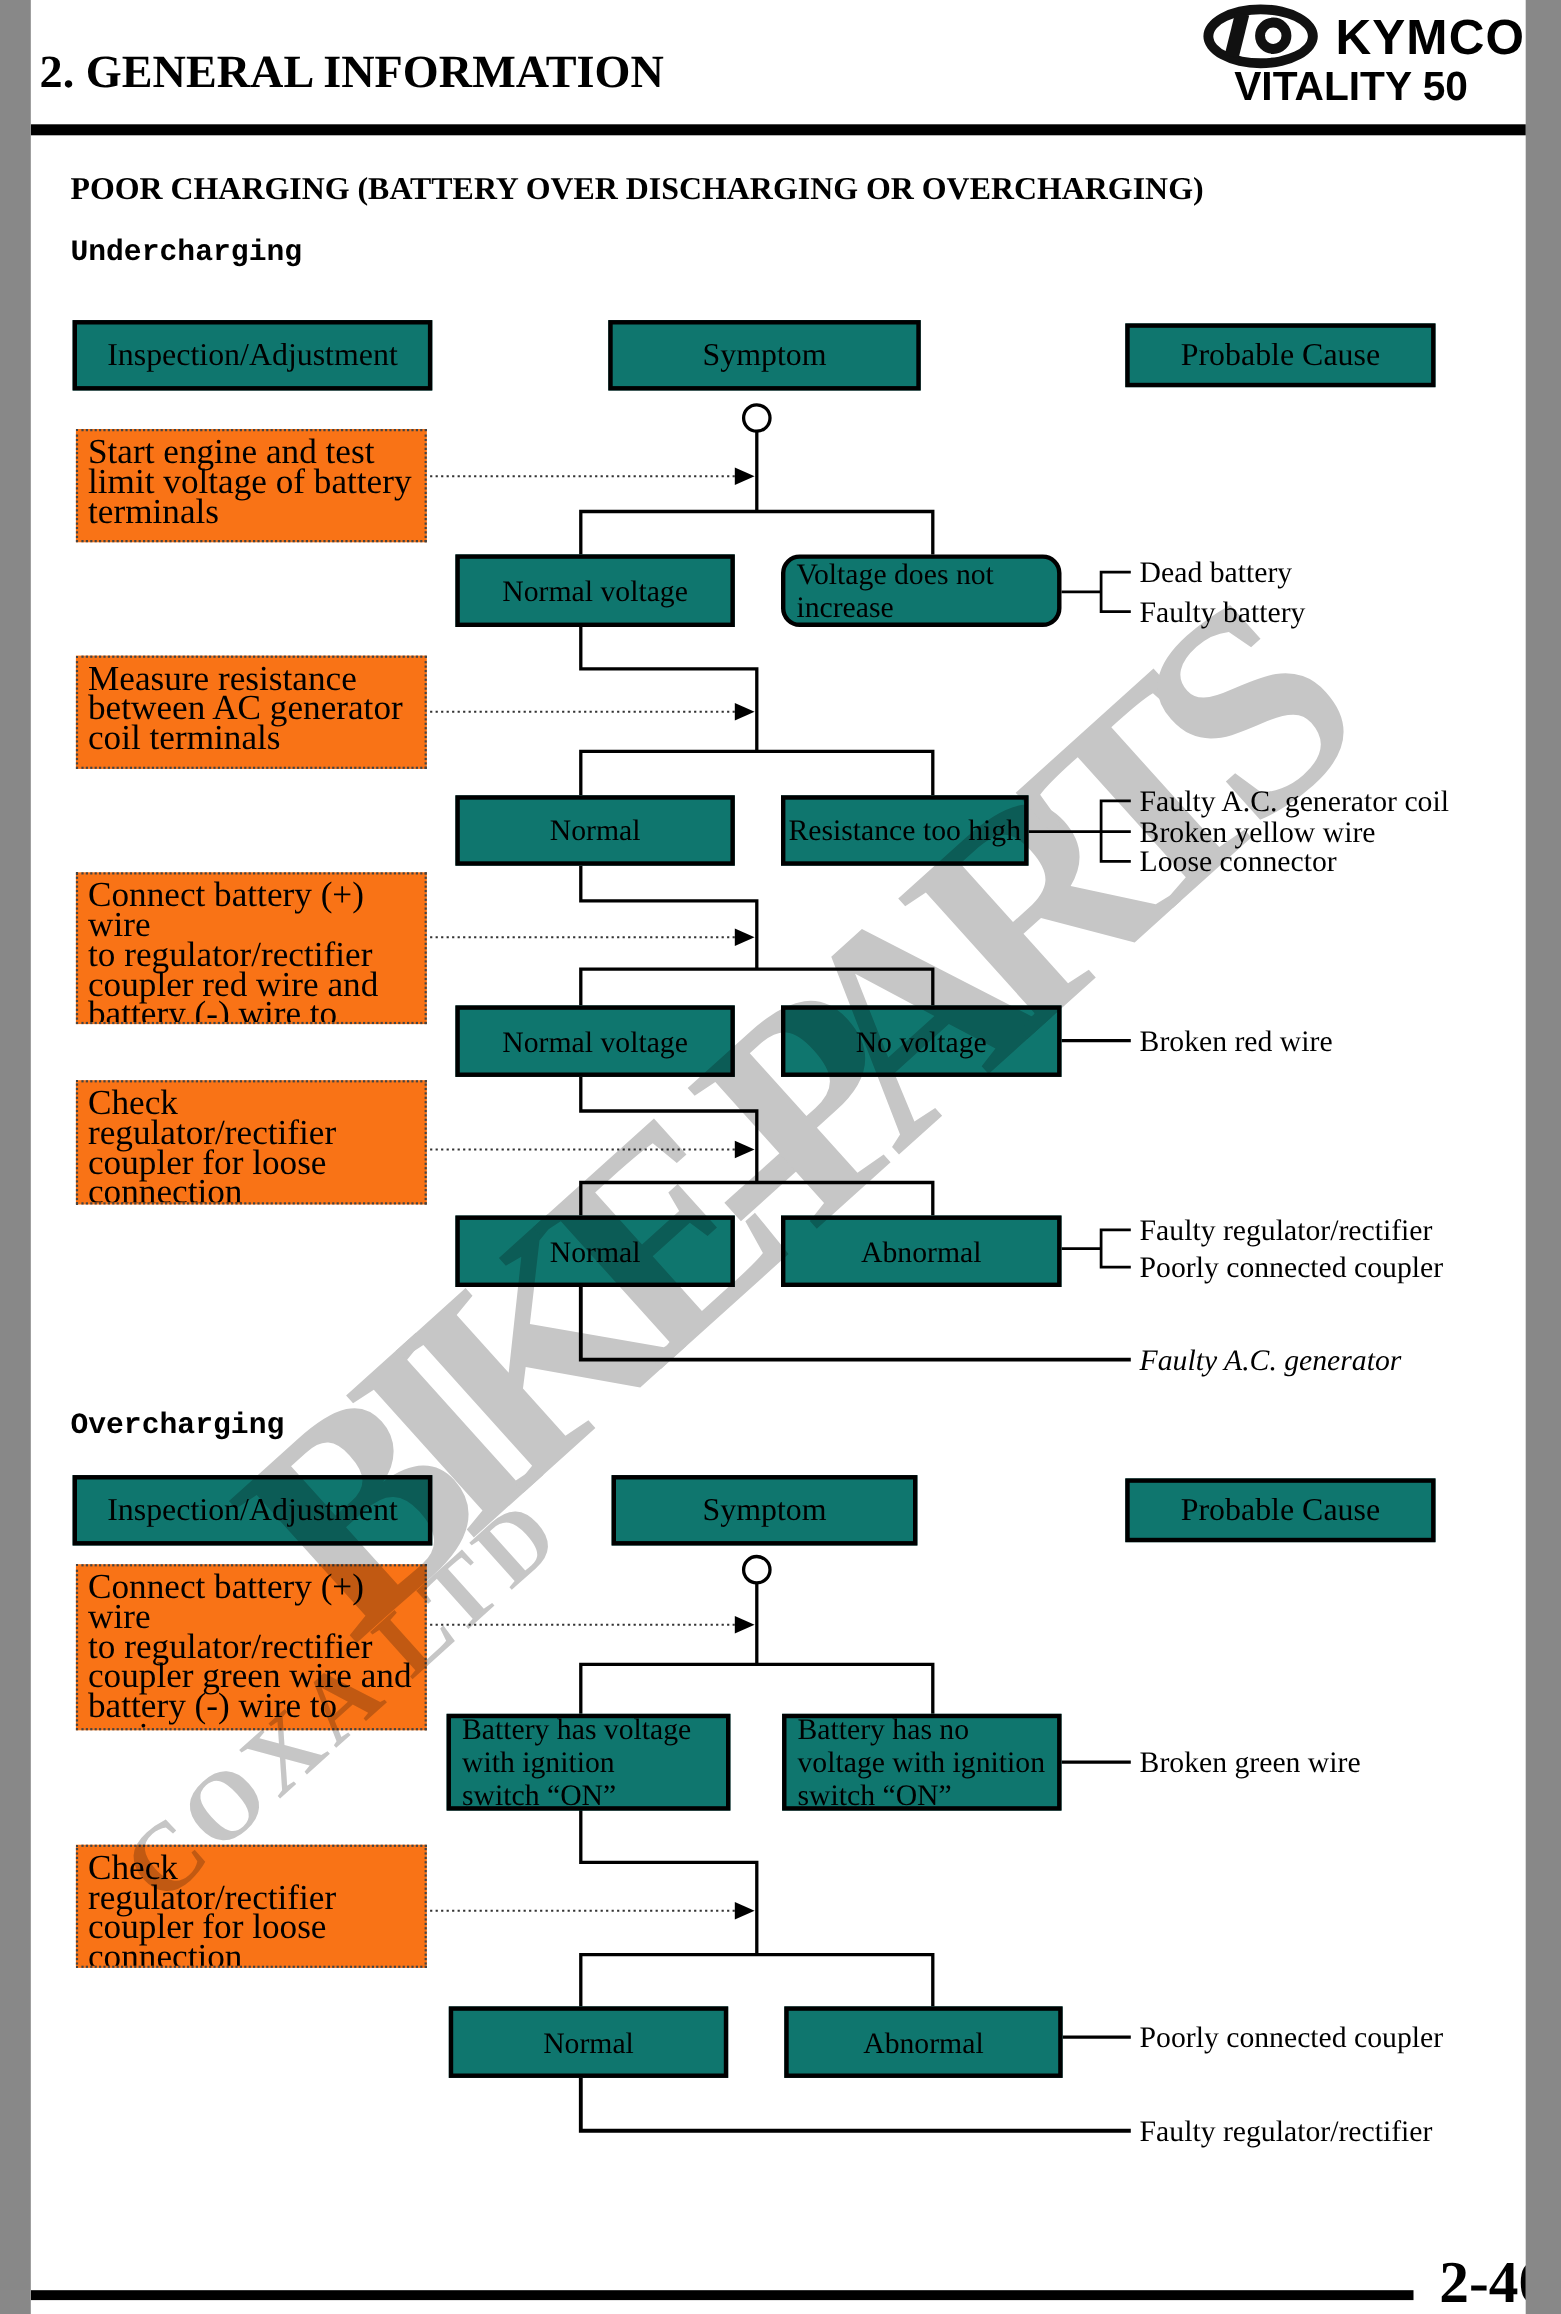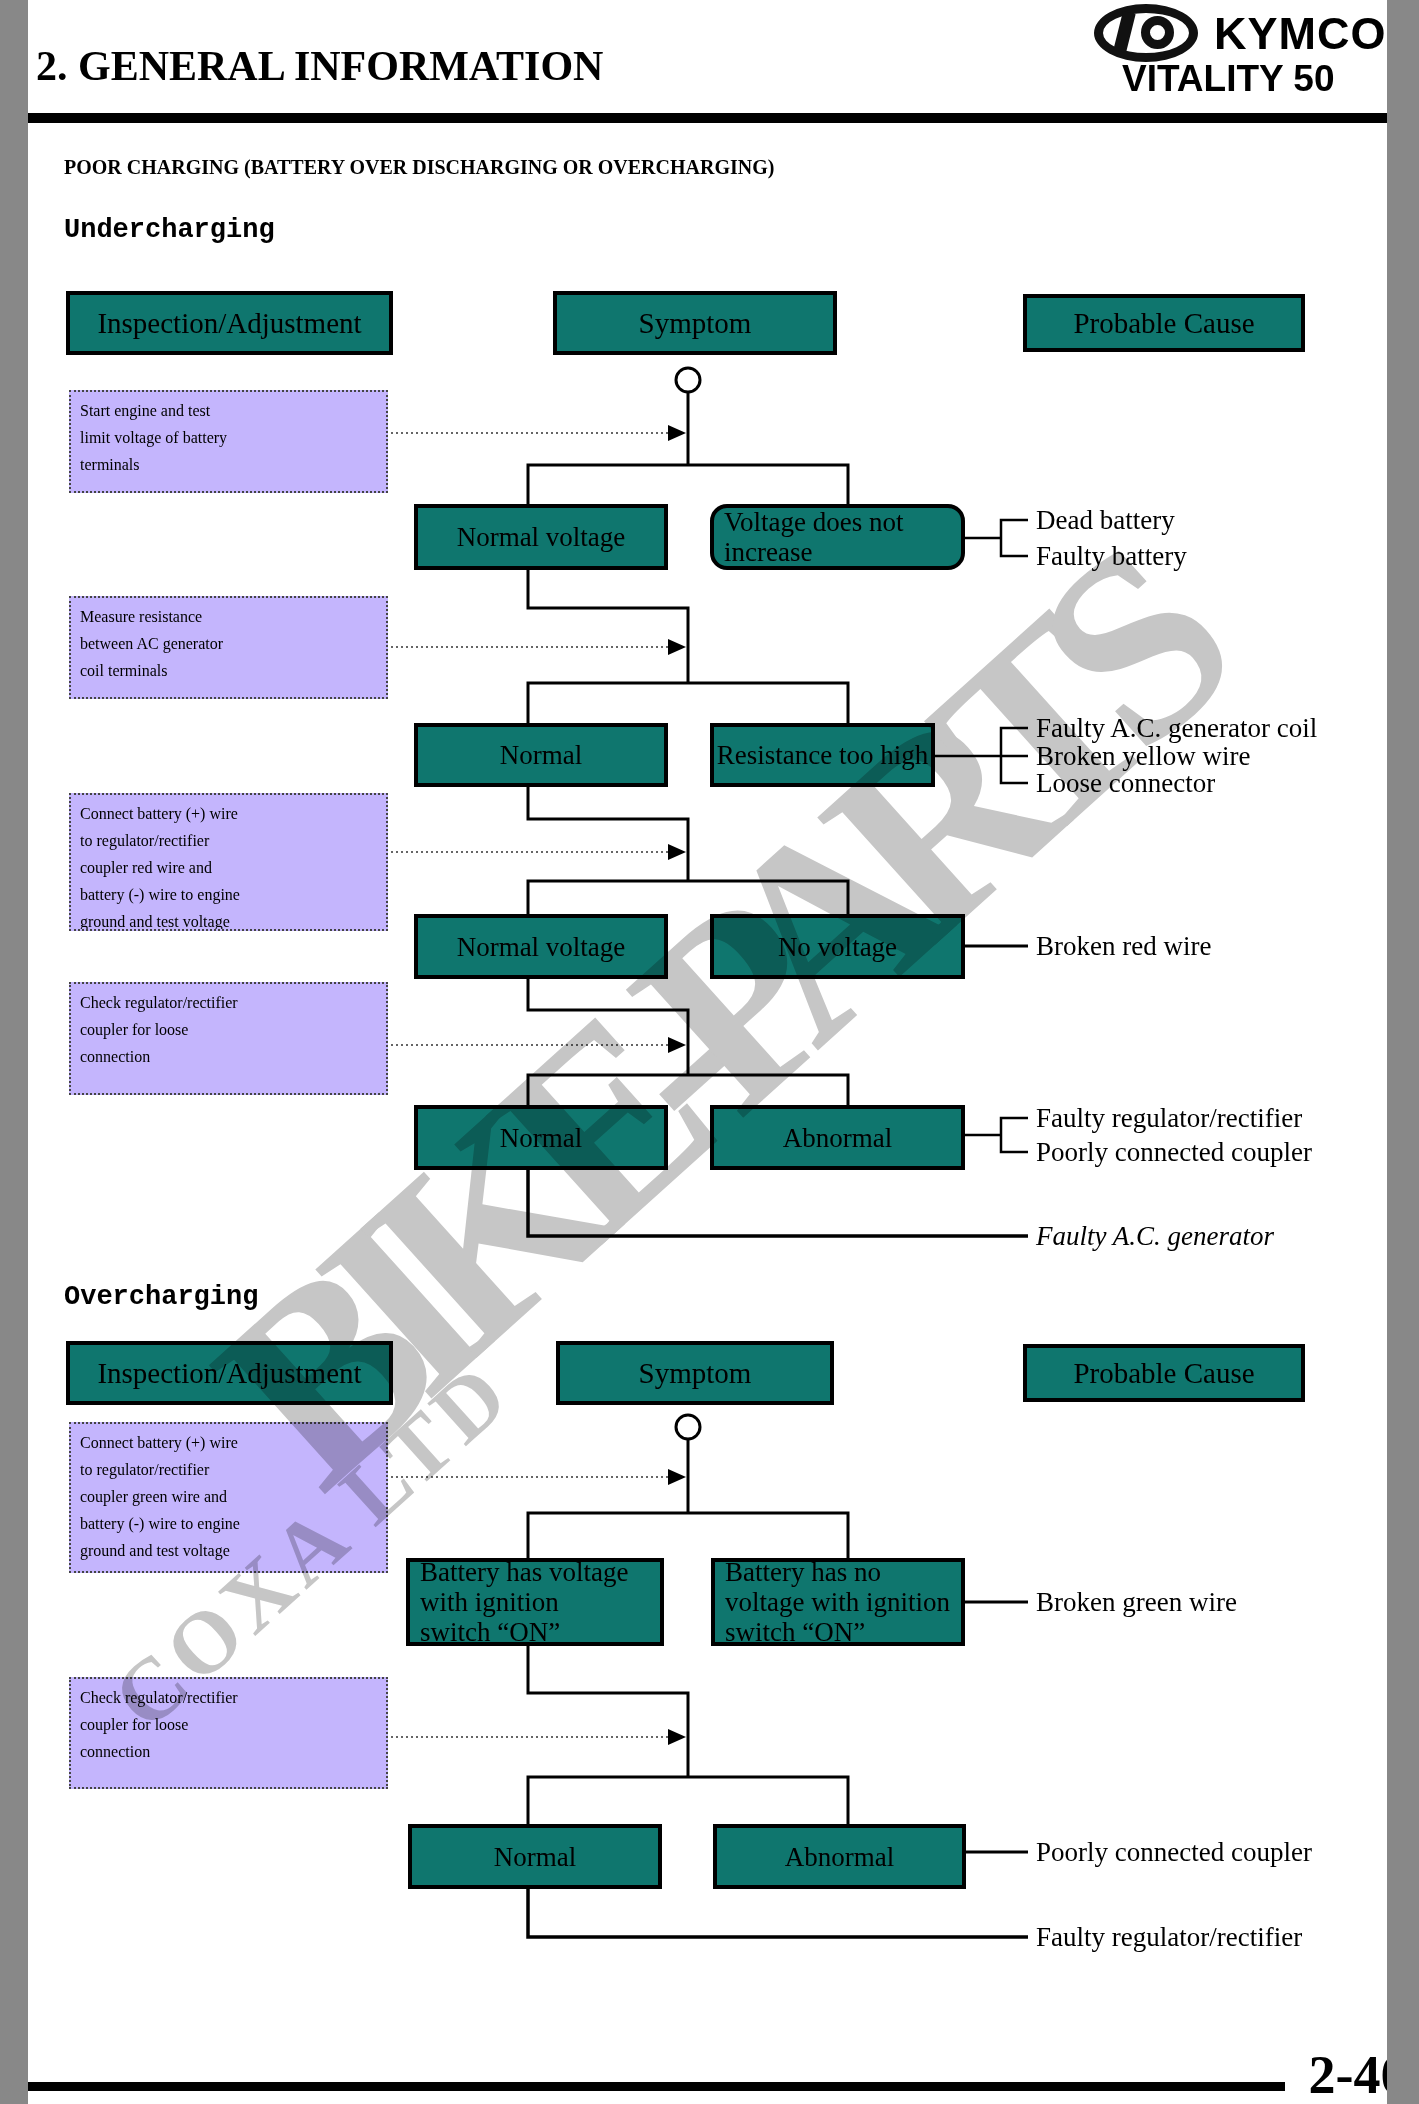--- a/index.html
+++ b/index.html
@@ -5,28 +5,28 @@
   html,body{margin:0;padding:0;background:#888;}
   #page{position:relative;width:1359px;height:2104px;background:#fff;overflow:hidden;
         font-family:"Liberation Serif",serif;color:#000;margin-left:28px;}
   
   .bx{position:absolute;box-sizing:border-box;background:#0f766e;border:4px solid #000;
       display:flex;align-items:center;justify-content:center;text-align:center;
       font-size:27px;line-height:30px;white-space:pre-line;z-index:2;}
   .bx.al{justify-content:flex-start;text-align:left;padding:2px 6px 2px 10px;}
   .bx.hd{font-size:29px;}
   
-  .db{position:absolute;box-sizing:border-box;border:2px dotted #444;background:#c4b5fd;
-      font-size:16px;line-height:27px;padding:5px 9px;white-space:pre-line;overflow:hidden;z-index:2;}
+  .db{position:absolute;box-sizing:border-box;border:2px dotted #444;background:#f97316;
+      font-size:32px;line-height:27px;padding:5px 9px;white-space:pre-line;overflow:hidden;z-index:2;}
   
   .cz{position:absolute;font-size:27px;line-height:34px;height:34px;white-space:nowrap;z-index:2;}
   
   .h-chapter{position:absolute;left:8px;top:42px;font-size:42px;font-weight:bold;letter-spacing:0px;z-index:2;}
   .h-rule{position:absolute;left:0;top:113px;width:1419px;height:10px;background:#000;z-index:2;}
-  .h-title{position:absolute;left:36px;top:156px;font-size:20px;font-weight:bold;z-index:2;}
+  .h-title{position:absolute;left:36px;top:156px;font-size:29px;font-weight:bold;z-index:2;}
   .h-sub{position:absolute;font-size:27px;font-weight:bold;z-index:2;font-family:Liberation Mono, monospace;}
   
   .logo-oval{position:absolute;left:1066px;top:4px;width:104px;height:58px;border:9px solid #111;
              border-radius:50%;box-sizing:border-box;z-index:2;}
   .logo-bar{position:absolute;left:1090px;top:12px;width:13px;height:40px;background:#111;
             transform:rotate(14deg);z-index:3;}
   .logo-ring{position:absolute;left:1113px;top:16px;width:33px;height:33px;border:9px solid #111;
              border-radius:50%;box-sizing:border-box;z-index:3;}
   .logo-kymco{position:absolute;left:1186px;top:8px;font-family:"Liberation Sans",sans-serif;
               font-weight:900;font-size:45px;letter-spacing:1px;z-index:2;}

